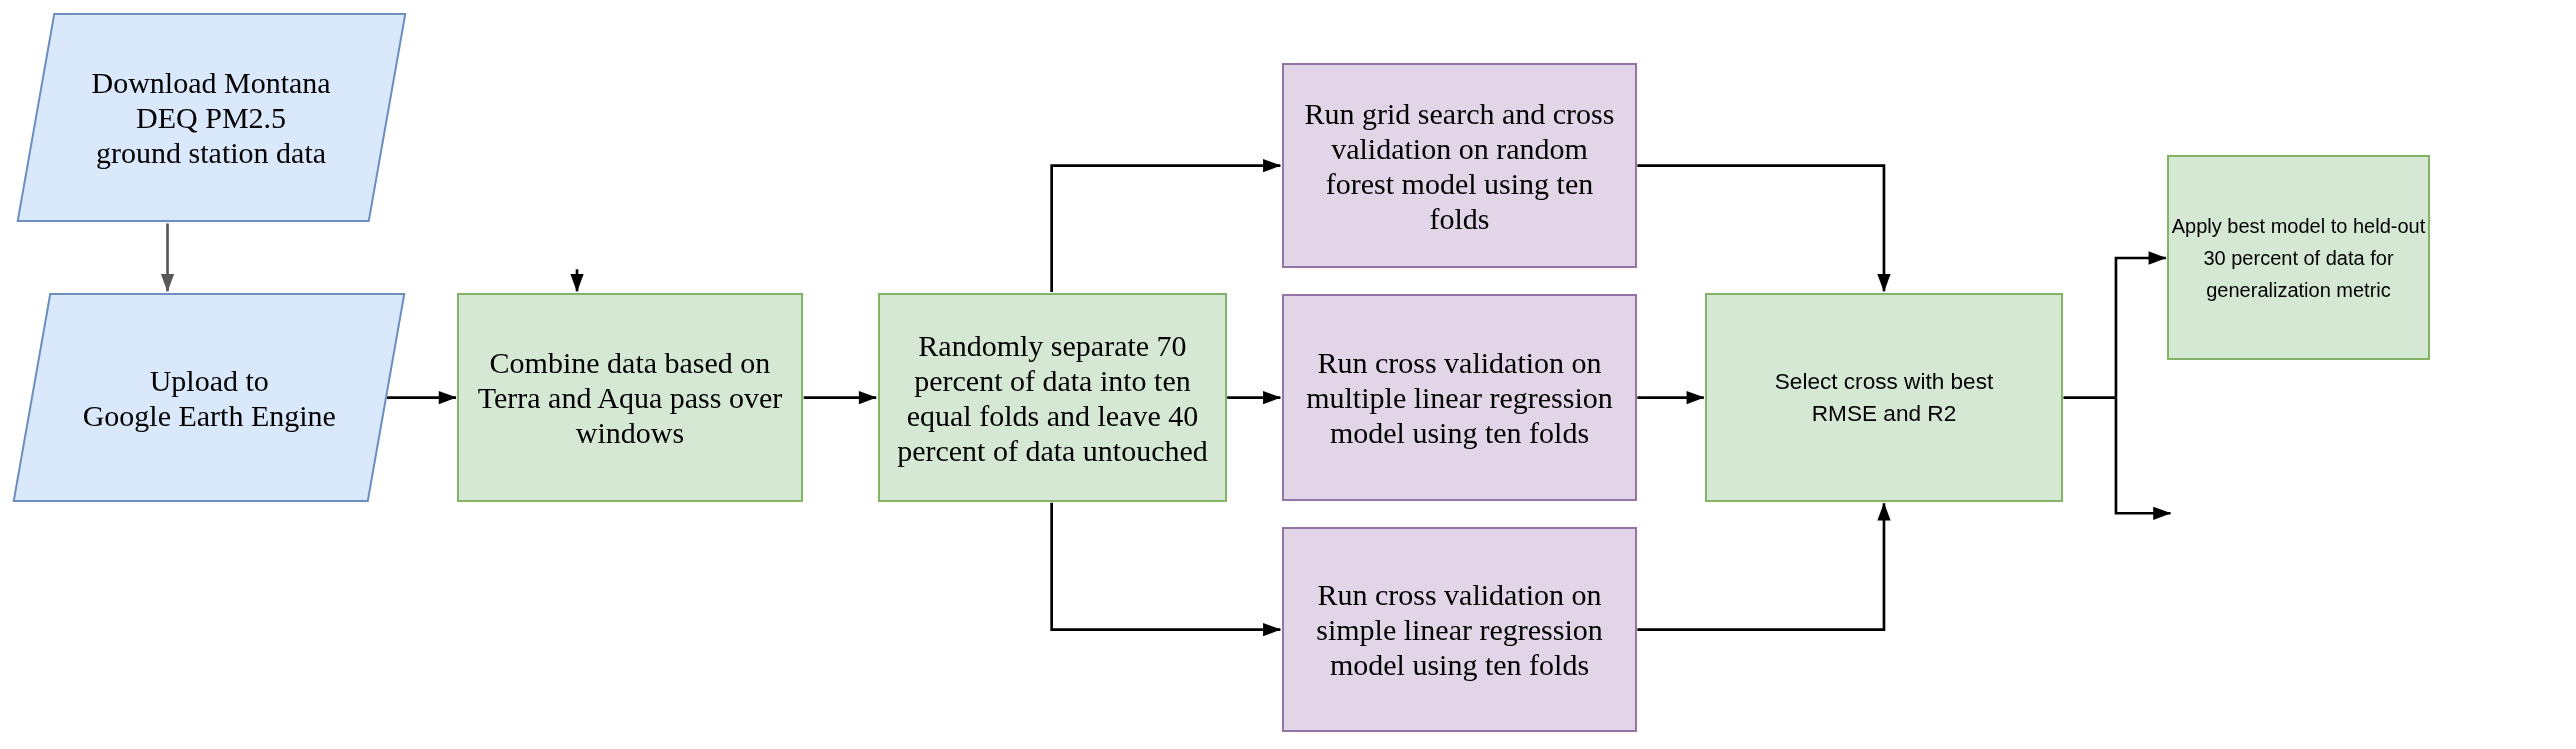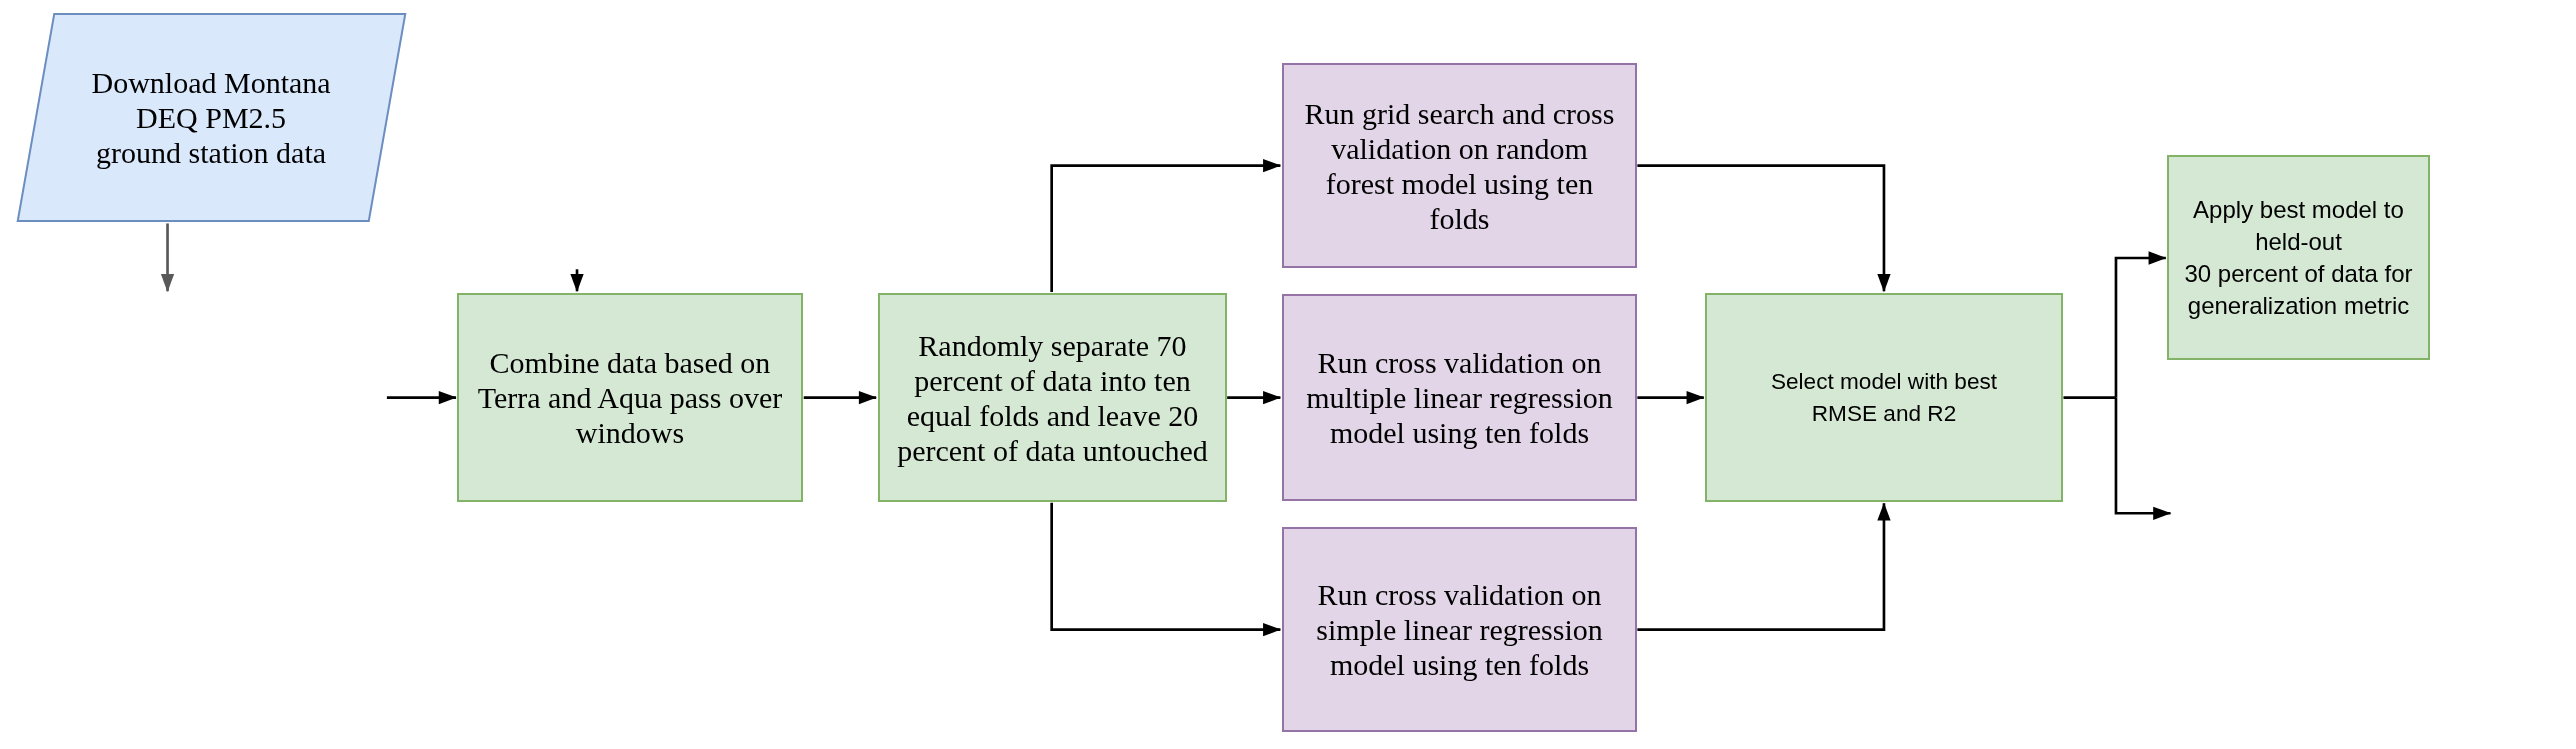--- a/index.html
+++ b/index.html
@@ -18,21 +18,21 @@
   .blue  .shape{background:var(--blue-fill,#dae8fc);  border-color:var(--blue-stroke,#6c8ebf);}
   .green .shape{background:var(--green-fill,#d5e8d4); border-color:var(--green-stroke,#82b366);}
   .purple.shape-holder .shape, .purple .shape{background:var(--purple-fill,#e1d5e7); border-color:var(--purple-stroke,#9673a6);}
   .label{
     position:absolute;inset:0;
     display:flex;align-items:center;justify-content:center;
     text-align:center;white-space:pre-line;
     color:var(--text-color,#000000);
   }
   .serif .label{font-family:"Liberation Serif","DejaVu Serif",serif;font-size:30px;line-height:35px;}
-  .sans  .label{font-family:"Liberation Sans","DejaVu Sans",sans-serif;font-size:24px;line-height:32px;}
+  .sans  .label{font-family:"Liberation Sans","DejaVu Sans",sans-serif;font-size:20px;line-height:32px;}
   #edge-layer{position:absolute;left:0;top:0;}
   .edge{fill:none;stroke:var(--edge-color,#000000);stroke-width:4;}
   .edge.gray{stroke:var(--edge-gray,#595959);}
   .arrow-fill{fill:var(--edge-color,#000000);}
   .arrow-fill-gray{fill:var(--edge-gray,#595959);}
 </style>
 </head>
 <body>
 
 <div id="canvas">
@@ -61,34 +61,39 @@
     <path class="edge" marker-end="url(#arrowhead)" d="M 3183 598 L 3183 772 L 3265 772"></path>
   </svg>
 
   <div class="node blue serif" style="left:16.6px;top:13.3px;width:389px;height:209px">
     <div class="shape para" style="--skew:-10deg"></div>
     <div class="label">Download Montana
 DEQ PM2.5
 ground station data</div>
   </div>
 
+  <div class="node blue serif" style="left:13.3px;top:293px;width:392px;height:209px">
+    <div class="shape para" style="--skew:-10deg"></div>
+    <div class="label">Upload to
+Google Earth Engine</div>
+  </div>
 
 
   <div class="node green serif" style="left:457px;top:293px;width:346px;height:209px">
     <div class="shape"></div>
     <div class="label">Combine data based on
 Terra and Aqua pass over
 windows</div>
   </div>
 
   <div class="node green serif" style="left:878px;top:293px;width:349px;height:209px">
     <div class="shape"></div>
     <div class="label">Randomly separate 70
 percent of data into ten
-equal folds and leave 20
+equal folds and leave 40
 percent of data untouched</div>
   </div>
 
   <div class="node purple serif" style="left:1282px;top:63px;width:355px;height:205px">
     <div class="shape"></div>
     <div class="label">Run grid search and cross
 validation on random
 forest model using ten
 folds</div>
   </div>
@@ -102,21 +107,21 @@
 
   <div class="node purple serif" style="left:1282px;top:527px;width:355px;height:205px">
     <div class="shape"></div>
     <div class="label">Run cross validation on
 simple linear regression
 model using ten folds</div>
   </div>
 
   <div class="node green sans" style="left:1705px;top:293px;width:358px;height:209px">
     <div class="shape"></div>
-    <div class="label" style="font-size:22.6px">Select model with best
+    <div class="label" style="font-size:22.6px">Select cross with best
 RMSE and R2</div>
   </div>
 
   <div class="node green sans" style="left:2167px;top:155px;width:263px;height:205px">
     <div class="shape"></div>
     <div class="label">Apply best model to held-out
 30 percent of data for
 generalization metric</div>
   </div>
 

